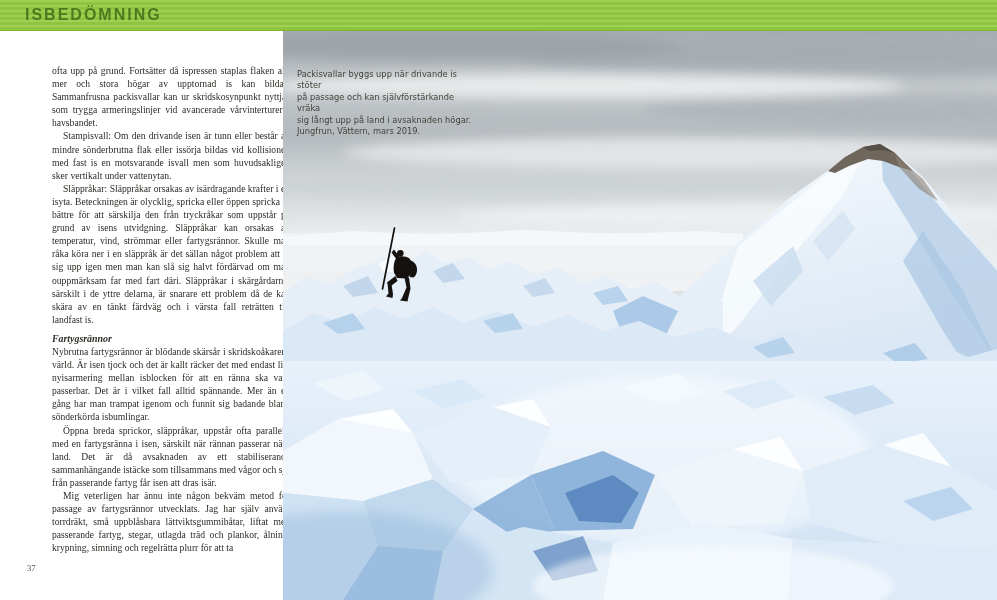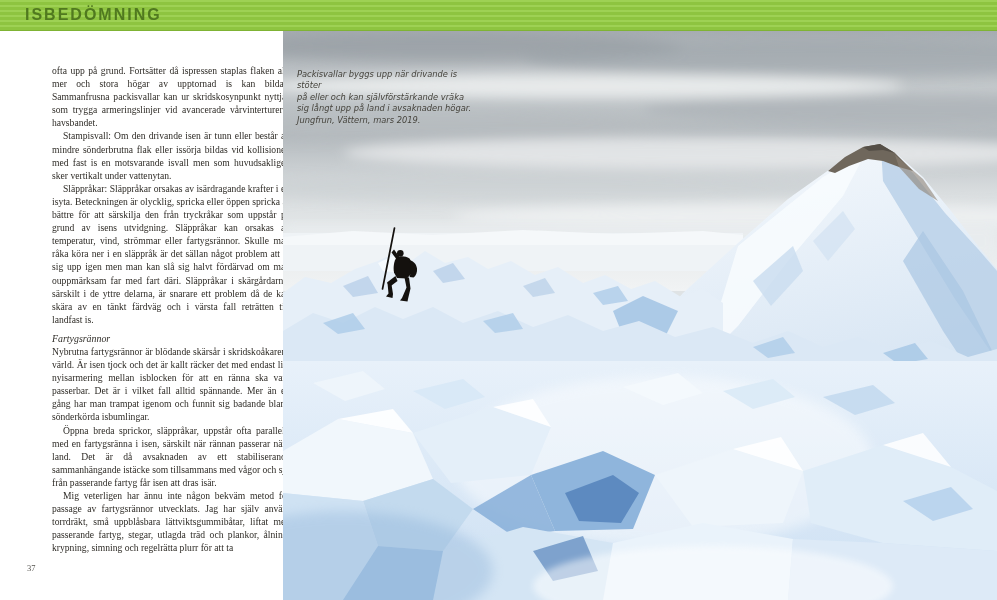--- a/index.html
+++ b/index.html
@@ -26,36 +26,36 @@
   .text-col{
     position:absolute;left:52px;top:64px;width:238px;
     font-size:9.6px;line-height:13.1px;text-align:justify;
     color:#2e2b26;
   }
   .para{margin:0;}
   .para.indent{text-indent:11px;}
   .lead{font-weight:normal;}
   .subhead{
     margin:6px 0 0 0;font-size:9.9px;line-height:13.1px;
-    font-weight:normal;font-style:italic;color:#2e2b26;
+    font-weight:bold;font-style:italic;color:#2e2b26;
   }
   .folio{
     position:absolute;left:27px;top:563px;
     font-size:8.5px;color:#55534e;
   }
   
   .photo{
     position:absolute;left:283px;top:31px;width:714px;height:569px;margin:0;
     background:#dfe3e5;
   }
   .photo svg{display:block;width:714px;height:569px;}
   .caption{
     position:absolute;left:14px;top:38px;width:178px;
     font-family:"DejaVu Sans", sans-serif;
-    font-style:italic;font-size:8.3px;line-height:11.4px;
+    font-size:8.3px;line-height:11.4px;
     color:#45433c;
   }
 </style>
 </head>
 <body>
 
 <header class="topbar">
   <span class="chapter-title">ISBEDÖMNING</span>
 </header>
 
@@ -186,17 +186,17 @@
       <path d="M30,352 L80,340 L102,358 L62,370 Z" fill="#eef5fb"></path>
       <path d="M130,360 L180,348 L202,366 L162,378 Z" fill="#d9e9f7"></path>
       <path d="M620,470 L668,456 L690,478 L650,490 Z" fill="#b7d2ec" opacity="0.9"></path>
       <ellipse cx="60" cy="540" rx="150" ry="60" fill="#7ba6d2" opacity="0.3" filter="url(#soft)"></ellipse>
       <ellipse cx="430" cy="555" rx="180" ry="40" fill="#ffffff" opacity="0.5" filter="url(#soft3)"></ellipse>
     </g>
   </svg>
 
   <figcaption class="caption">
     <div>Packisvallar byggs upp när drivande is stöter</div>
-    <div>på eller och kan självförstärkande vräka</div>
+    <div>på passage och kan självförstärkande vräka</div>
     <div>sig långt upp på land i avsaknaden högar.</div>
     <div>Jungfrun, Vättern, mars 2019.</div>
   </figcaption>
 </figure>
 
 </body></html>

